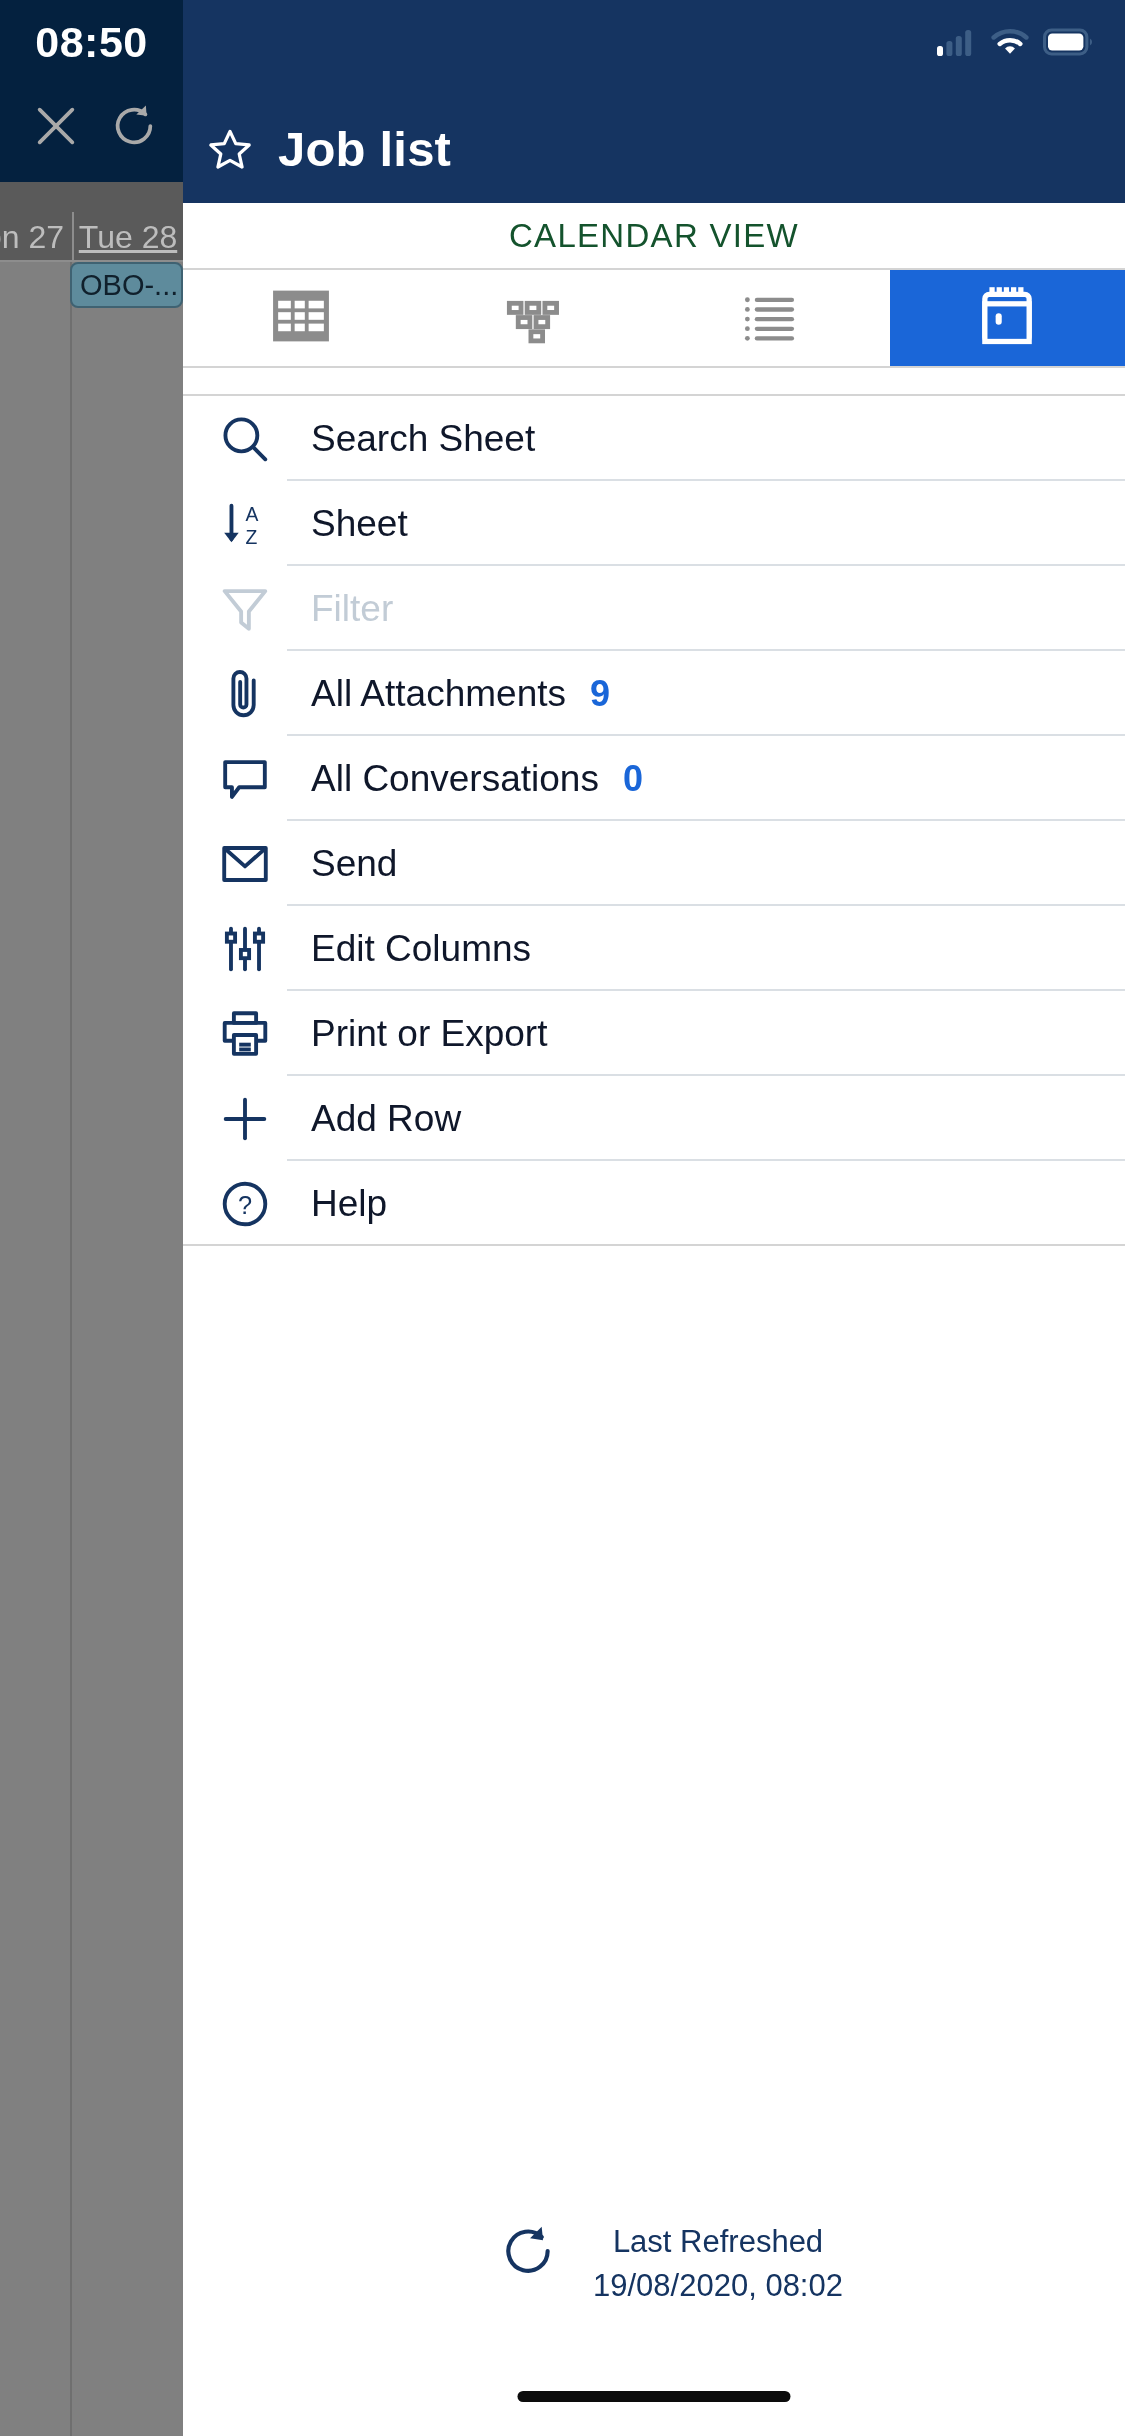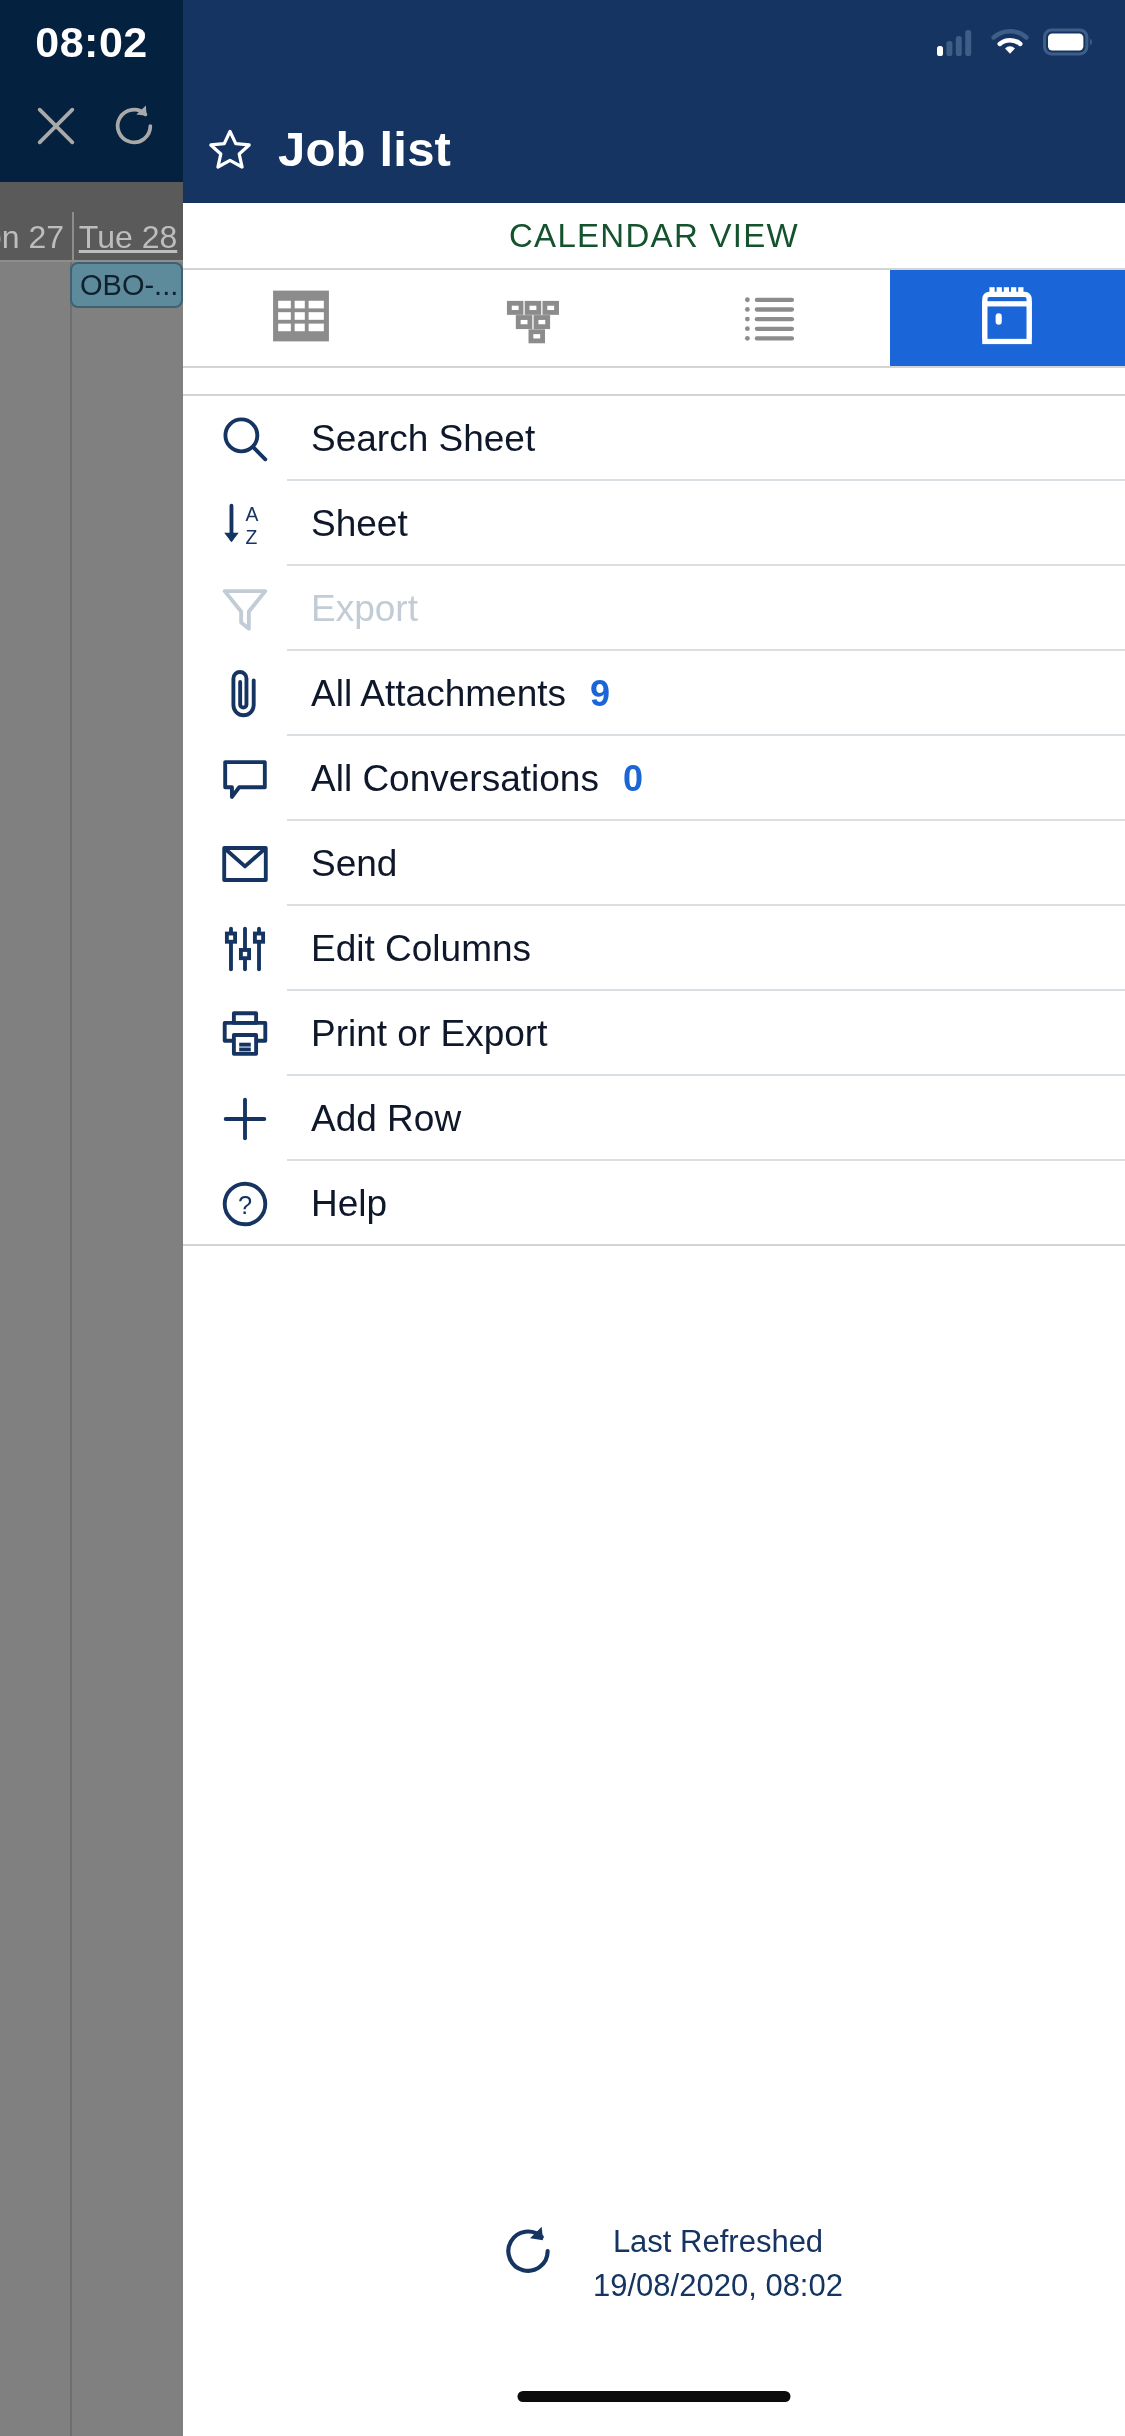--- a/index.html
+++ b/index.html
@@ -151,21 +151,21 @@
   }
 </style>
 </head>
 <body>
 
 <div class="screen">
 
   <div class="bg-layer">
 
     <div class="bg-statusbar">
-      <div class="bg-clock">08:02</div>
+      <div class="bg-clock">08:50</div>
     </div>
 
     <div class="bg-navicons">
       <div class="bg-close">
         <svg width="56" height="56" viewBox="0 0 24 24" fill="none" stroke="#a9a9a9" stroke-width="1.6" stroke-linecap="round">
           <line x1="5" y1="5" x2="19" y2="19"></line>
           <line x1="19" y1="5" x2="5" y2="19"></line>
         </svg>
       </div>
       <div class="bg-reload">
@@ -325,21 +325,21 @@
         <span class="menu-label">Sheet</span>
         <span class="menu-rule"></span>
       </div>
 
       <div class="menu-item disabled">
         <span class="menu-icon">
           <svg width="58" height="58" viewBox="0 0 24 24" fill="none" stroke="#c2ccd6" stroke-width="1.6" stroke-linejoin="round">
             <path d="M3.6 4.6 H20.4 L13.6 13 V20.2 L10.4 17.6 V13 Z"></path>
           </svg>
         </span>
-        <span class="menu-label">Export</span>
+        <span class="menu-label">Filter</span>
         <span class="menu-rule"></span>
       </div>
 
       <div class="menu-item">
         <span class="menu-icon">
           <svg width="58" height="58" viewBox="0 0 24 24" fill="none" stroke="#153461" stroke-width="1.6" stroke-linecap="round">
             <path d="M15.6 6.4 V16.6 a4.2 4.2 0 0 1-8.4 0 V5.6 a2.7 2.7 0 0 1 5.4 0 V16.3 a1.3 1.3 0 0 1-2.6 0 V7"></path>
           </svg>
         </span>
         <span class="menu-label">All Attachments</span>

